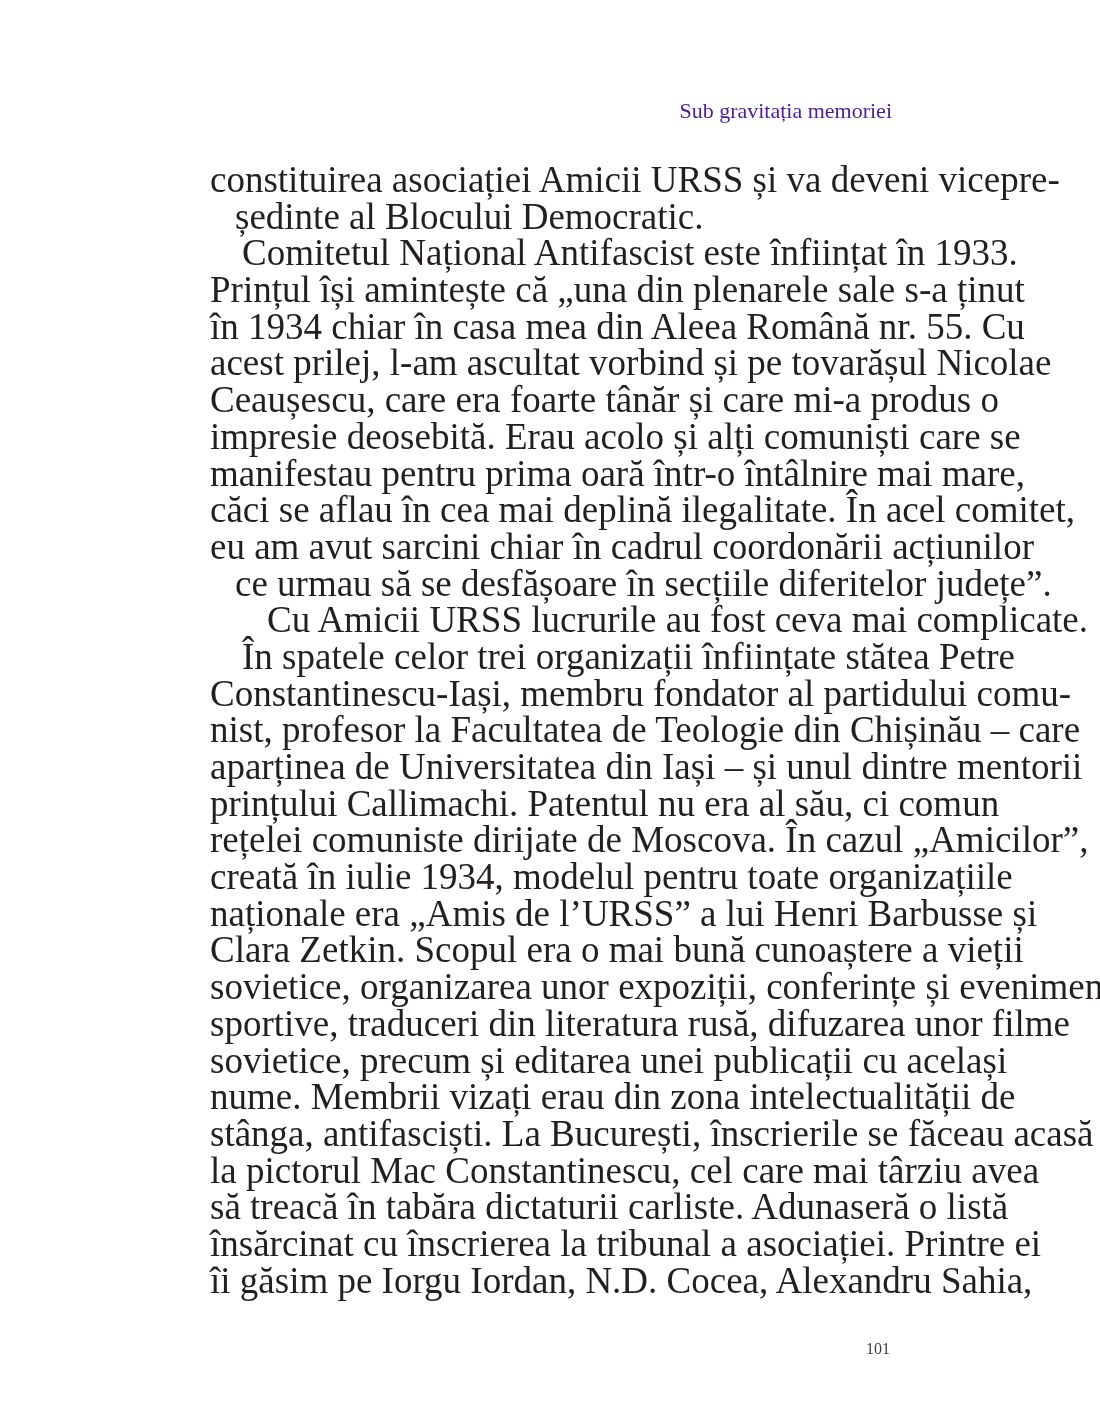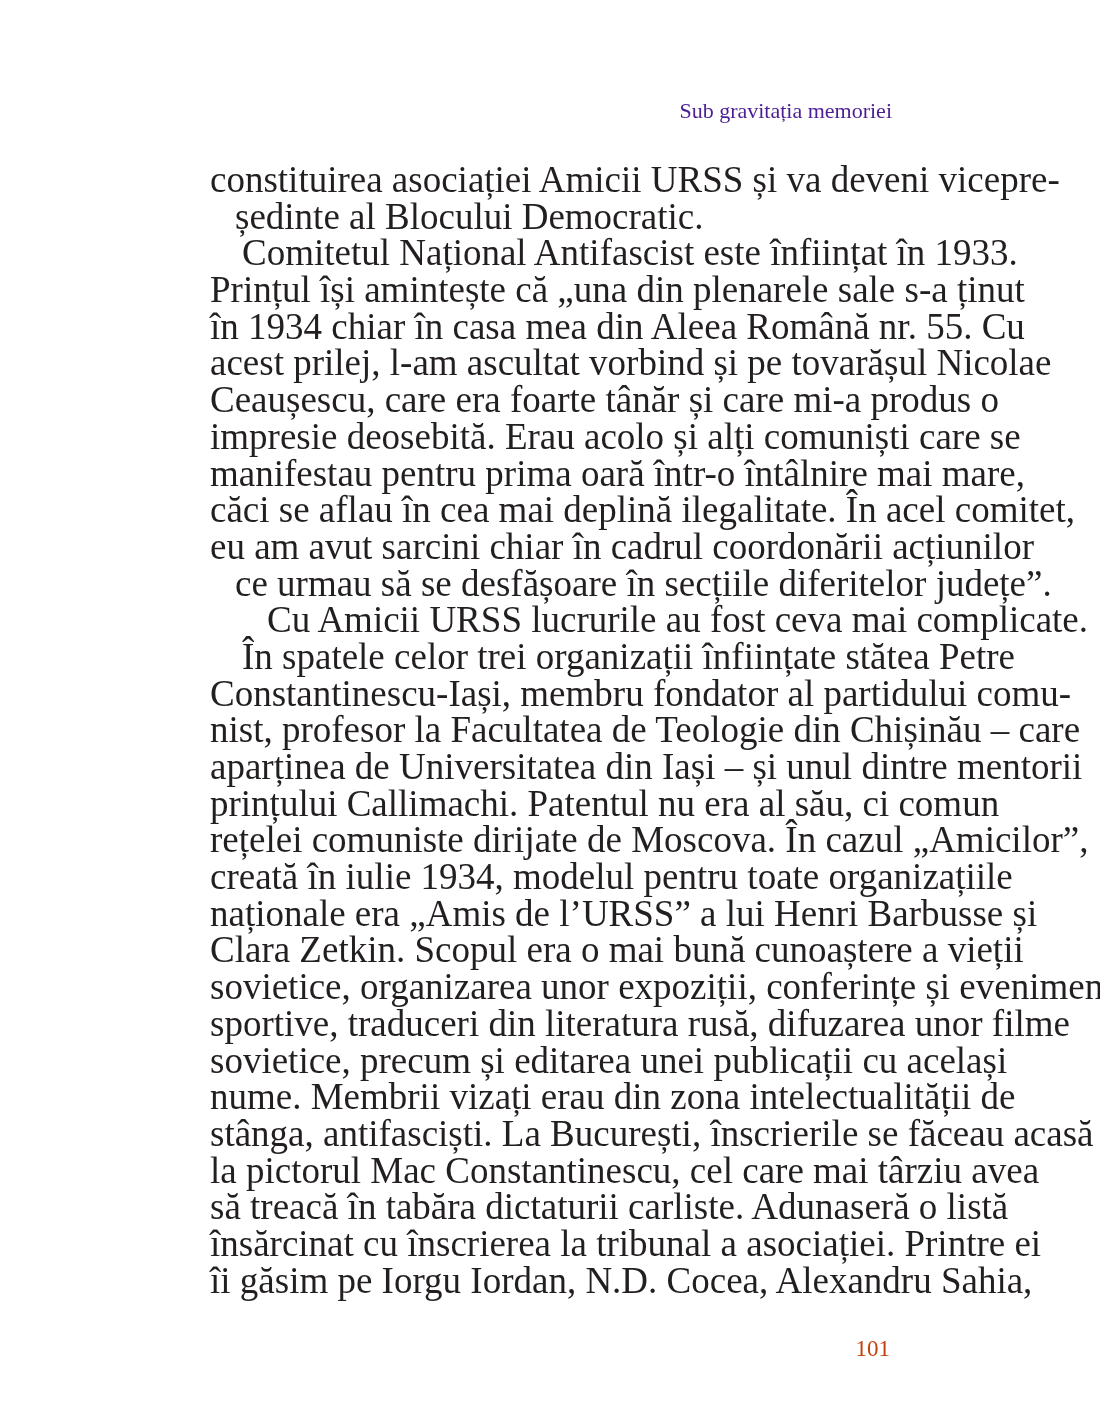--- a/index.html
+++ b/index.html
@@ -42,23 +42,23 @@
       text-align-last: left;
       margin-left: 25px;
     }
     .line.indent {
       padding-left: 32px;
     }
     .page-number {
       position: absolute;
       top: 1334px;
       right: 210px;
-      font-size: 23px;
+      font-size: 16px;
       line-height: 30px;
-      color: #c2410c;
+      color: #404040;
     }
   </style>
 </head>
 <body>
 
 <div class="running-header">Sub gravitația memoriei</div>
 
 <div class="text-block">
   <span class="line">constituirea asociației Amicii URSS și va deveni vicepre-</span>
   <span class="line last">ședinte al Blocului Democratic.</span>

